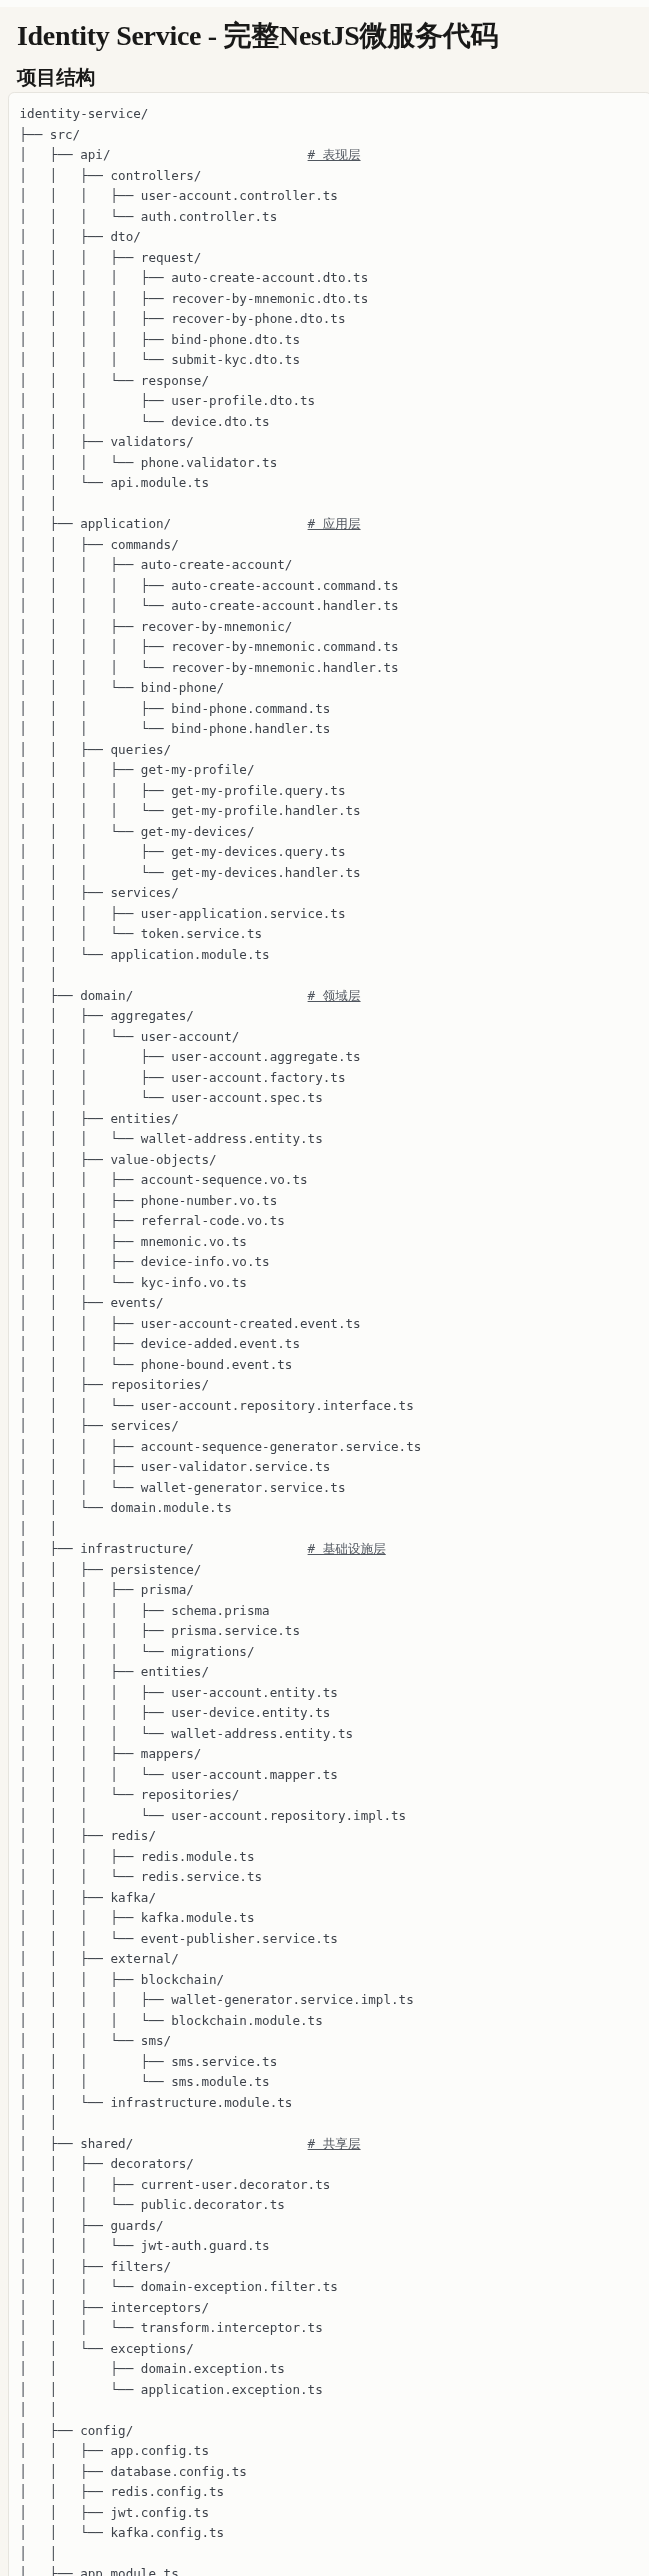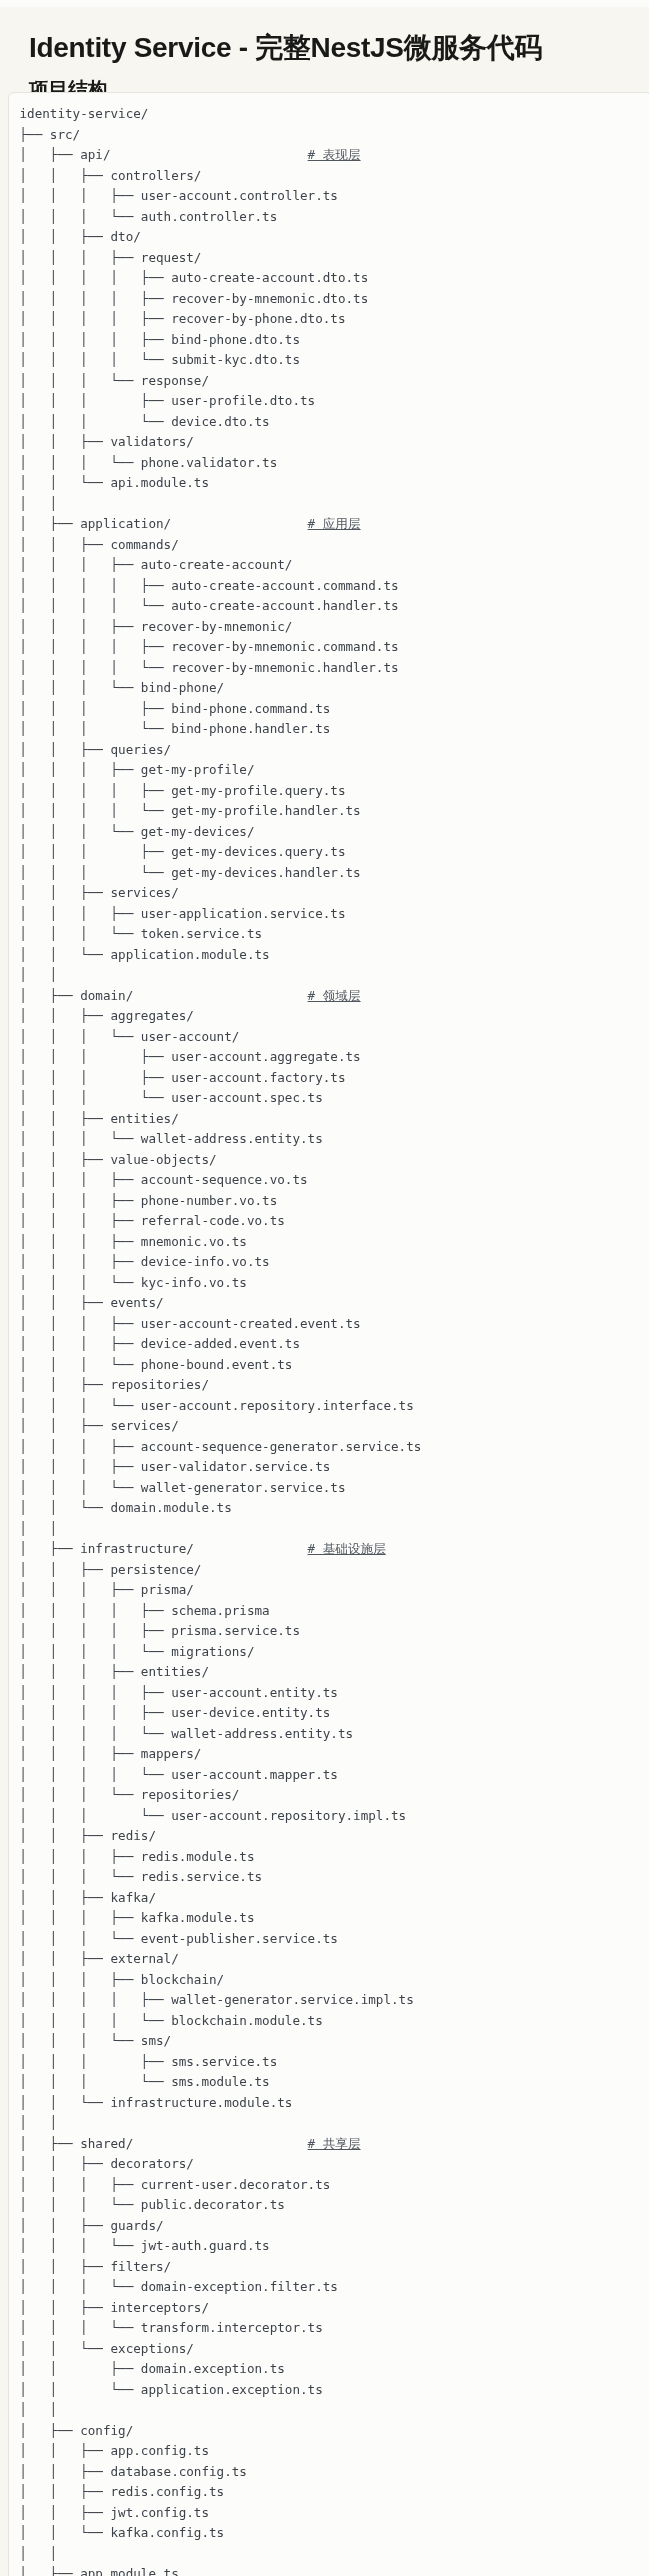--- a/index.html
+++ b/index.html
@@ -14,34 +14,34 @@
   .top-strip {
     position: absolute;
     top: 0; left: 0;
     width: 100%; height: 6.7px;
     background: #FCFCFA;
   }
   h1.page-title {
     position: absolute;
     left: 13px;
     top: 14.4px;
-    margin: 16px;
-    font-family: Liberation Sans, sans-serif;
+    margin: 4px;
+    font-family: Liberation Serif, serif;
     font-weight: 700;
     font-size: 28px;
     line-height: 1.25;
     letter-spacing: -0.3px;
     color: #191918;
     white-space: nowrap;
   }
   h2.section-heading {
     position: absolute;
     left: 13px;
     top: 62px;
-    margin: 16px;
+    margin: 4px;
     font-family: "Liberation Sans", sans-serif;
     font-weight: 700;
     font-size: 19.6px;
     line-height: 1.2;
     color: #191918;
     white-space: nowrap;
   }
   .code-block {
     position: absolute;
     left: 8.2px;

